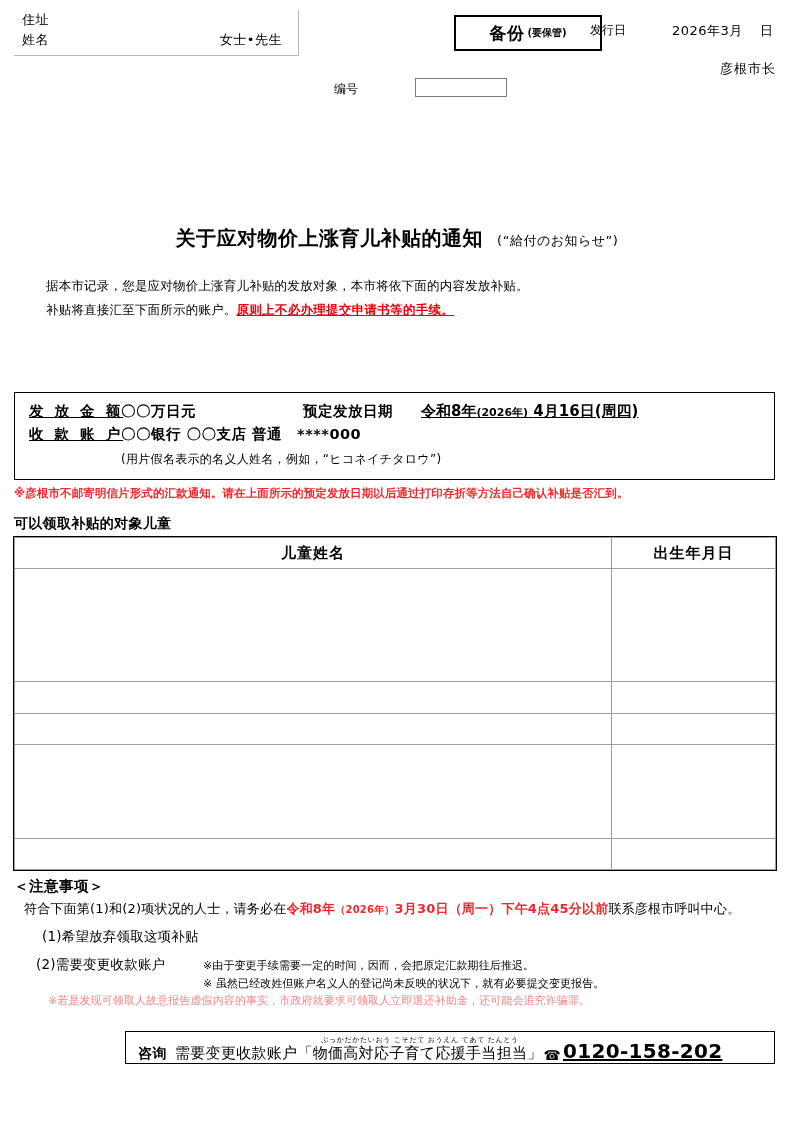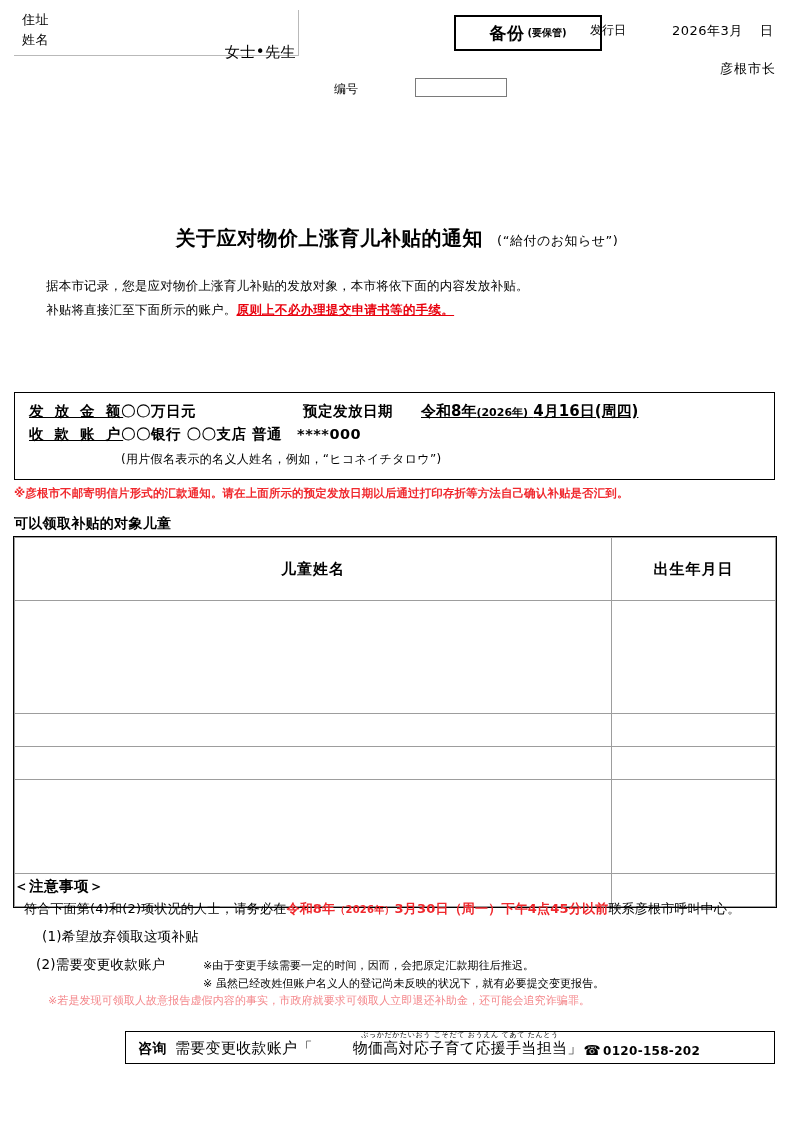--- a/index.html
+++ b/index.html
@@ -44,26 +44,25 @@
     position: absolute;
     left: 8px;
     font-size: 13px;
     line-height: 16px;
     letter-spacing: 0.5px;
   }
   .addr-line.l1 { top: 2px; }
   .addr-line.l2 { top: 22px; }
   .addr-honorific {
     position: absolute;
-    right: 2px;
+    right: 16px;
     top: 22px;
-    font-size: 15px;
+    font-size: 13px;
     line-height: 16px;
     letter-spacing: 0.5px;
-    margin-top: 12px;
   }
 
   .stamp-box {
     position: absolute;
     left: 454px;
     top: 15px;
     width: 148px;
     height: 36px;
     border: 2px solid #000;
     box-sizing: border-box;
@@ -242,21 +241,21 @@
     position: absolute;
     left: 14px;
     top: 537px;
     width: 761px;
     border-collapse: collapse;
     table-layout: fixed;
   }
   .child-table th,
   .child-table td {
     border: 1px solid #9d9d9d;
-    padding: 16px;
+    padding: 0;
     margin: 0;
   }
   .child-table {
     outline: 1px solid #000;
   }
   .child-table th {
     font-size: 15px;
     font-weight: bold;
     height: 30px;
     letter-spacing: 1px;
@@ -355,40 +354,40 @@
   }
   .contact-name {
     font-size: 15px;
     letter-spacing: 0.3px;
   }
   .ruby-wrap {
     display: inline-flex;
     flex-direction: column;
     align-items: center;
     position: relative;
-    margin-left: 40px;
   }
   .ruby-text {
     position: absolute;
     bottom: 100%;
     left: 0;
     width: 100%;
     text-align: center;
     font-size: 7px;
     line-height: 8px;
     letter-spacing: 0.6px;
     white-space: nowrap;
   }
   .phone-icon {
     font-size: 14px;
     margin: 0 2px 0 1px;
   }
   .phone-number {
-    font-size: 12px;
-    font-weight: bold;
+    font-size: 20px;
+    font-weight: bold;
+    text-decoration: underline;
     letter-spacing: 0.3px;
   }
 </style>
 </head>
 <body>
 
 <div class="page">
 
   <div class="header">
 
@@ -467,21 +466,21 @@
           <td></td>
         </tr>
         <tr style="height: 31px;">
           <td></td>
           <td></td>
         </tr>
       </tbody>
   </table>
 
   <div class="notes-title">＜注意事项＞</div>
-  <div class="notes-lead"><span>符合下面第(4)和(2)项状况的人士，请务必在</span><span class="red-b">令和8年</span><span class="red-sm">（2026年）</span><span class="red-b">3月30日（周一）下午4点45分以前</span><span>联系彦根市呼叫中心。</span></div>
+  <div class="notes-lead"><span>符合下面第(1)和(2)项状况的人士，请务必在</span><span class="red-b">令和8年</span><span class="red-sm">（2026年）</span><span class="red-b">3月30日（周一）下午4点45分以前</span><span>联系彦根市呼叫中心。</span></div>
 
   <div class="note-item-1">(1)希望放弃领取这项补贴</div>
   <div class="note-item-2">(2)需要变更收款账户</div>
   <div class="note-sub-1">※由于变更手续需要一定的时间，因而，会把原定汇款期往后推迟。</div>
   <div class="note-sub-2">※ 虽然已经改姓但账户名义人的登记尚未反映的状况下，就有必要提交变更报告。</div>
   <div class="fraud-note">※若是发现可领取人故意报告虚假内容的事实，市政府就要求可领取人立即退还补助金，还可能会追究诈骗罪。</div>
 
   <div class="contact-box">
     <div class="contact-inner">
       <span class="contact-label">咨询</span>

